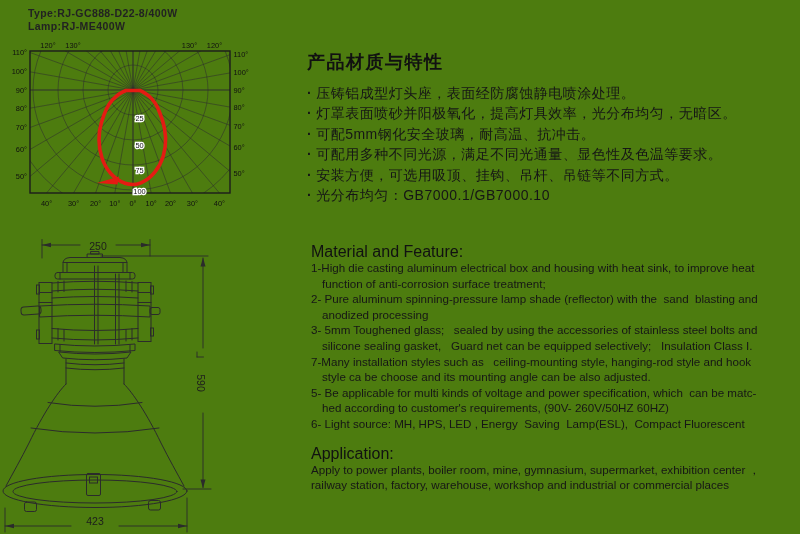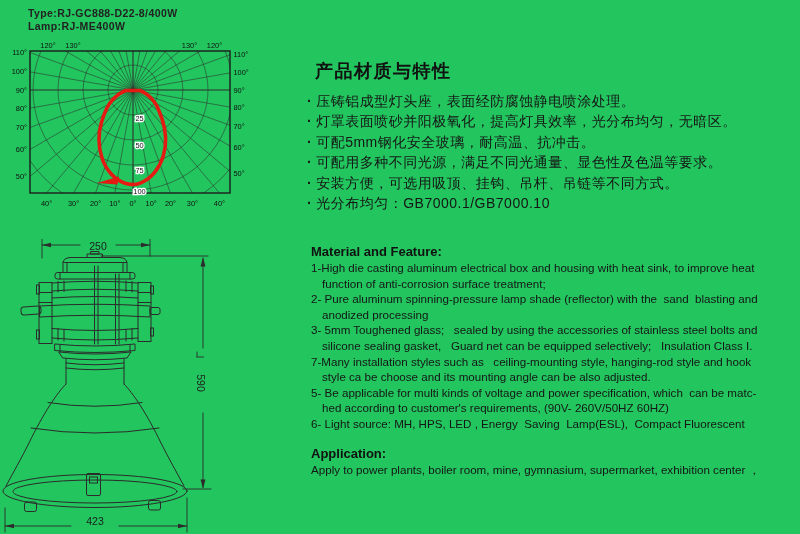--- a/index.html
+++ b/index.html
@@ -1,30 +1,30 @@
 <!DOCTYPE html>
 <html><head>
 <meta charset="utf-8">
 <style>
   html,body{margin:0;padding:0;background:#fff;}
-  .page{position:relative;width:800px;height:534px;background:#22c55e;overflow:hidden;
+  .page{position:relative;width:800px;height:534px;background:#4d7c0f;overflow:hidden;
         font-family:"Liberation Sans",sans-serif;color:#1c1c1c;}
   .hdr{position:absolute;left:28px;top:7px;font-size:10.5px;font-weight:bold;
        letter-spacing:.4px;line-height:13px;color:#222;}
   #polar-svg{position:absolute;left:0;top:0;width:270px;height:216px;}
   #lamp-svg{position:absolute;left:0;top:238px;width:270px;height:296px;}
   #polar-svg text{font-family:"Liberation Sans",sans-serif;fill:#101010;}
   .dim{font:10.5px "Liberation Sans",sans-serif;fill:#1d1d1d;text-anchor:middle;}
   .cn{position:absolute;left:307px;top:52px;}
-  .cn h2{margin:8px;font-size:18px;font-weight:600;letter-spacing:1.5px;line-height:22px;color:#111;}
+  .cn h2{margin:0;font-size:18px;font-weight:600;letter-spacing:1.5px;line-height:22px;color:#111;font-family:Liberation Mono, monospace;}
   .cnb-list{margin-top:9px;}
   .cnb{font-size:14px;line-height:20.4px;letter-spacing:.5px;white-space:nowrap;color:#161616;}
   .bdot{display:inline-block;margin-right:4px;font-weight:bold;}
   .en{position:absolute;left:311px;top:243px;}
-  .enh{font-size:13px;font-weight:bold;line-height:17px;color:#111;}
+  .enh{font-size:16px;font-weight:normal;line-height:17px;color:#111;}
   .enl{font-size:11.6px;line-height:15.6px;white-space:pre;color:#161616;}
   .ind{padding-left:11px;}
   .app{margin-top:13px;}
 </style>
 </head>
 <body>
 
 <div class="page">
 
   <div class="hdr">
@@ -248,15 +248,16 @@
     <div class="enl ind">anodized processing</div>
     <div class="enl">3- 5mm Toughened glass;   sealed by using the accessories of stainless steel bolts and</div>
     <div class="enl ind">silicone sealing gasket,   Guard net can be equipped selectively;   Insulation Class I.</div>
     <div class="enl">7-Many installation styles such as   ceiling-mounting style, hanging-rod style and hook</div>
     <div class="enl ind">style ca be choose and its mounting angle can be also adjusted.</div>
     <div class="enl">5- Be applicable for multi kinds of voltage and power specification, which  can be matc-</div>
     <div class="enl ind">hed according to customer's requirements, (90V- 260V/50HZ 60HZ)</div>
     <div class="enl">6- Light source: MH, HPS, LED , Energy  Saving  Lamp(ESL),  Compact Fluorescent</div>
     <div class="enh app">Application:</div>
     <div class="enl">Apply to power plants, boiler room, mine, gymnasium, supermarket, exhibition center ，</div>
+    <div class="enl">railway station, factory, warehouse, workshop and industrial or commercial places</div>
   </div>
 
 </div>
 
 </body></html>

